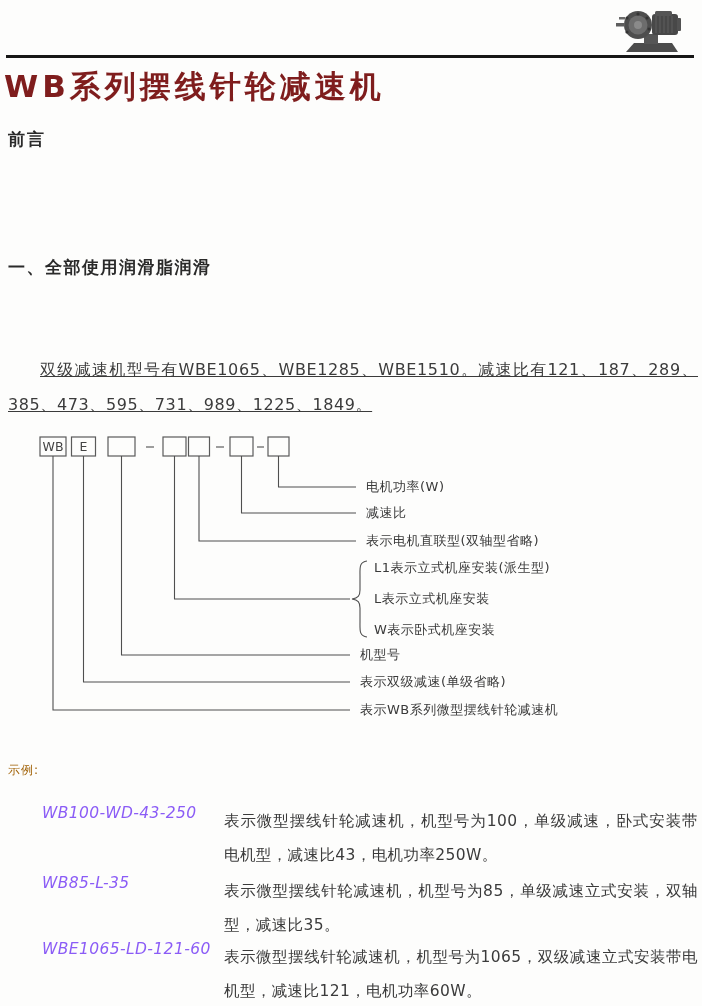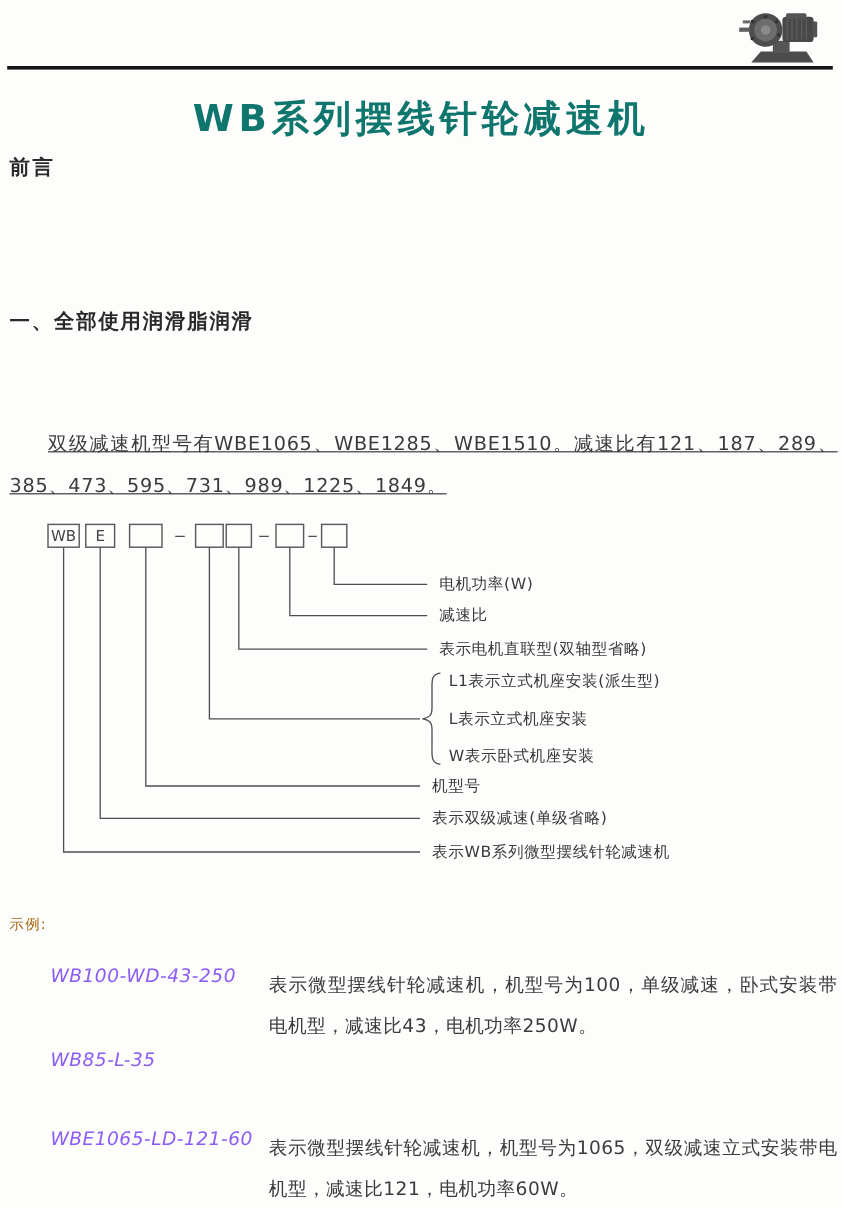--- a/index.html
+++ b/index.html
@@ -12,22 +12,22 @@
     width:702px;height:1006px;
     margin:0 auto;
     background:#fdfdfc;
     color:#3b3b3b;
     overflow:hidden;
   }
   .machine-photo{position:absolute;top:6px;right:12px;width:76px;height:50px;}
   .top-rule{position:absolute;left:6px;right:8px;top:55px;height:3px;background:#161616;}
   .doc-title{
     position:absolute;left:0;right:0;top:62px;
-    text-align:center;font-size:31px;font-weight:bold;color:#0f766e;
-    letter-spacing:4px;margin:16px;
+    font-size:31px;font-weight:bold;color:#7f1d1d;
+    letter-spacing:4px;margin:4px;
   }
   .preface-heading{
     position:absolute;left:8px;top:108px;
     font-size:17px;font-weight:bold;color:#2a2a2a;letter-spacing:2px;margin-top:20px;
   }
   .preface-body{
     position:absolute;left:8px;top:126px;width:688px;
     font-size:16.5px;line-height:43px;letter-spacing:0.6px;
     text-indent:2em;margin:0;text-align:justify;
   }
@@ -136,17 +136,18 @@
     <text class="lbl" x="360" y="686">表示双级减速(单级省略)</text>
     <text class="lbl" x="360" y="714">表示WB系列微型摆线针轮减速机</text>
   </svg>
 
   <div class="examples-heading">示例:</div>
 
   <div class="example-model row1">WB100-WD-43-250</div>
   <p class="example-desc row1">表示微型摆线针轮减速机，机型号为100，单级减速，卧式安装带电机型，减速比43，电机功率250W。</p>
 
   <div class="example-model row2">WB85-L-35</div>
+  <p class="example-desc row2">表示微型摆线针轮减速机，机型号为85，单级减速立式安装，双轴型，减速比35。</p>
 
   <div class="example-model row3">WBE1065-LD-121-60</div>
   <p class="example-desc row3">表示微型摆线针轮减速机，机型号为1065，双级减速立式安装带电机型，减速比121，电机功率60W。</p>
 
 </div>
 
 </body></html>

